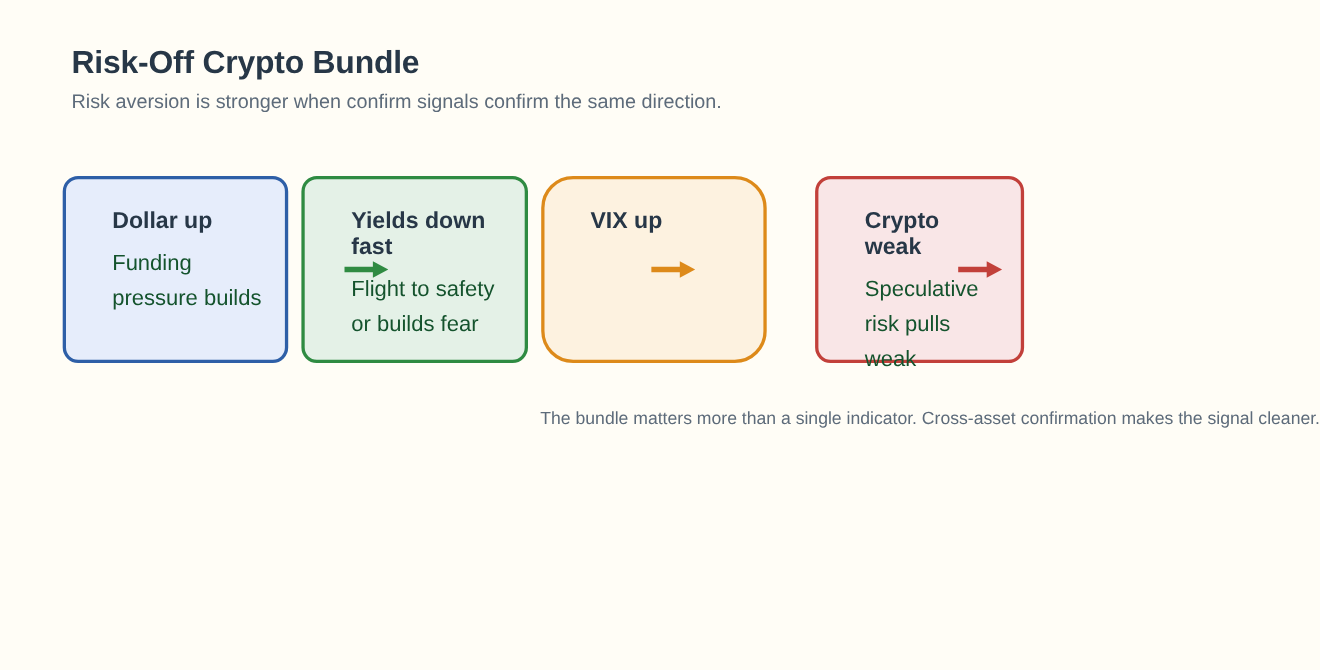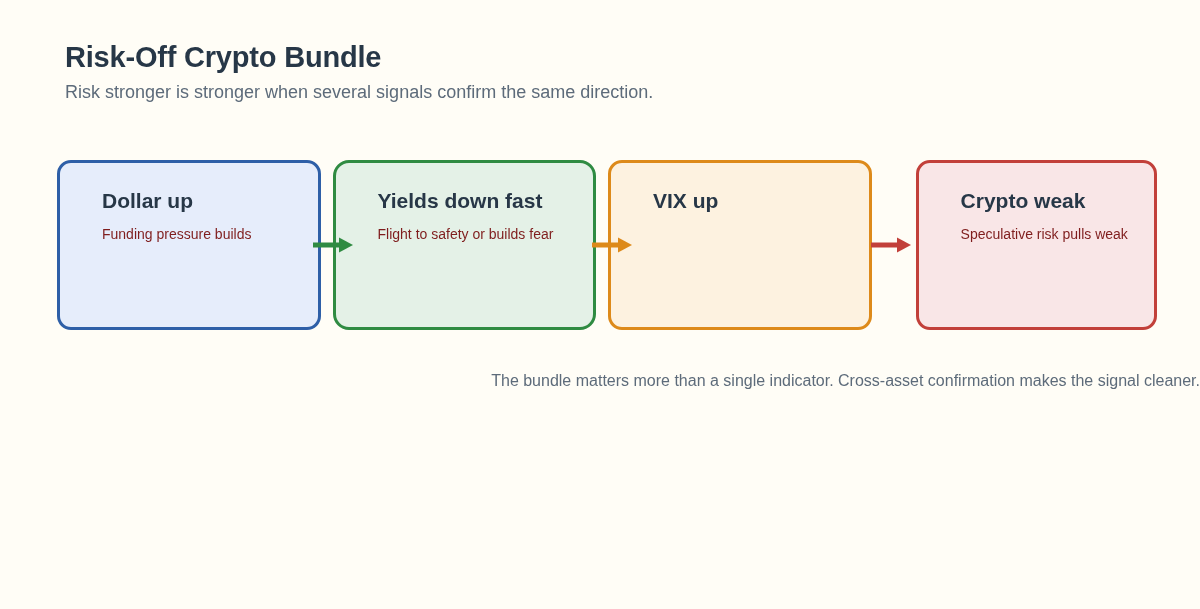--- a/index.html
+++ b/index.html
@@ -23,21 +23,21 @@
   }
   .page-subtitle {
     margin-top: 8px;
     font-size: 18px;
     color: #5d6b7a;
   }
   .flow-row {
     position: absolute;
     left: 57px;
     top: 160px;
-    width: 1100px;
+    width: 874px;
     height: 170px;
     display: flex;
     gap: 12px;
   }
   .signal-card {
     height: 170px;
     border: 3px solid #888;
     border-radius: 14px;
     padding: 26px 18px 0 42px;
   }
@@ -45,23 +45,23 @@
   .signal-card.w1 { width: 272px; }
   .signal-card.w2 { width: 272px; }
   .signal-card.w3 { width: 249px; }
   .card-title {
     font-size: 21px;
     font-weight: 700;
     color: #273747;
     margin-bottom: 10px;
   }
   .card-desc {
-    font-size: 14px;
+    font-size: 20px;
     line-height: 1.6;
-    color: #7f1d1d;
+    color: #14532d;
     max-width: 180px;
   }
   .flow-arrow {
     position: absolute;
     top: 236px;
     width: 40px;
     height: 18px;
     z-index: 2;
   }
   .flow-arrow.a0 { left: 313px; }
@@ -75,33 +75,33 @@
     text-align: right;
     font-size: 16px;
     color: #5d6b7a;
   }
 </style>
 </head>
 <body>
 
 <div class="header">
   <div class="page-title">Risk-Off Crypto Bundle</div>
-  <div class="page-subtitle">Risk stronger is stronger when several signals confirm the same direction.</div>
+  <div class="page-subtitle">Risk aversion is stronger when confirm signals confirm the same direction.</div>
 </div>
 
 <div class="flow-row">
   <div class="signal-card w0" style="border-color: rgb(46, 95, 167); background: rgb(230, 237, 251);">
     <div class="card-title">Dollar up</div>
     <div class="card-desc">Funding pressure builds</div>
   </div>
-  <div class="signal-card w1" style="border-color: rgb(47, 139, 66); background: rgb(228, 241, 231); border-radius: 16px;">
+  <div class="signal-card w1" style="border-color: rgb(47, 139, 66); background: rgb(228, 241, 231);">
     <div class="card-title">Yields down fast</div>
     <div class="card-desc">Flight to safety or builds fear</div>
   </div>
-  <div class="signal-card w2" style="border-color: rgb(221, 138, 26); background: rgb(253, 242, 224);">
+  <div class="signal-card w2" style="border-color: rgb(221, 138, 26); background: rgb(253, 242, 224); border-radius: 29px;">
     <div class="card-title">VIX up</div>
   </div>
   <div class="signal-card w3" style="border-color: rgb(194, 64, 58); background: rgb(249, 230, 231); margin-left: 32px;">
     <div class="card-title">Crypto weak</div>
     <div class="card-desc">Speculative risk pulls weak</div>
   </div>
 </div>
 
 <svg class="flow-arrow a0" viewBox="0 0 40 18">
   <line x1="0" y1="9" x2="27" y2="9" stroke-width="5" stroke="#2f8b42"></line>

